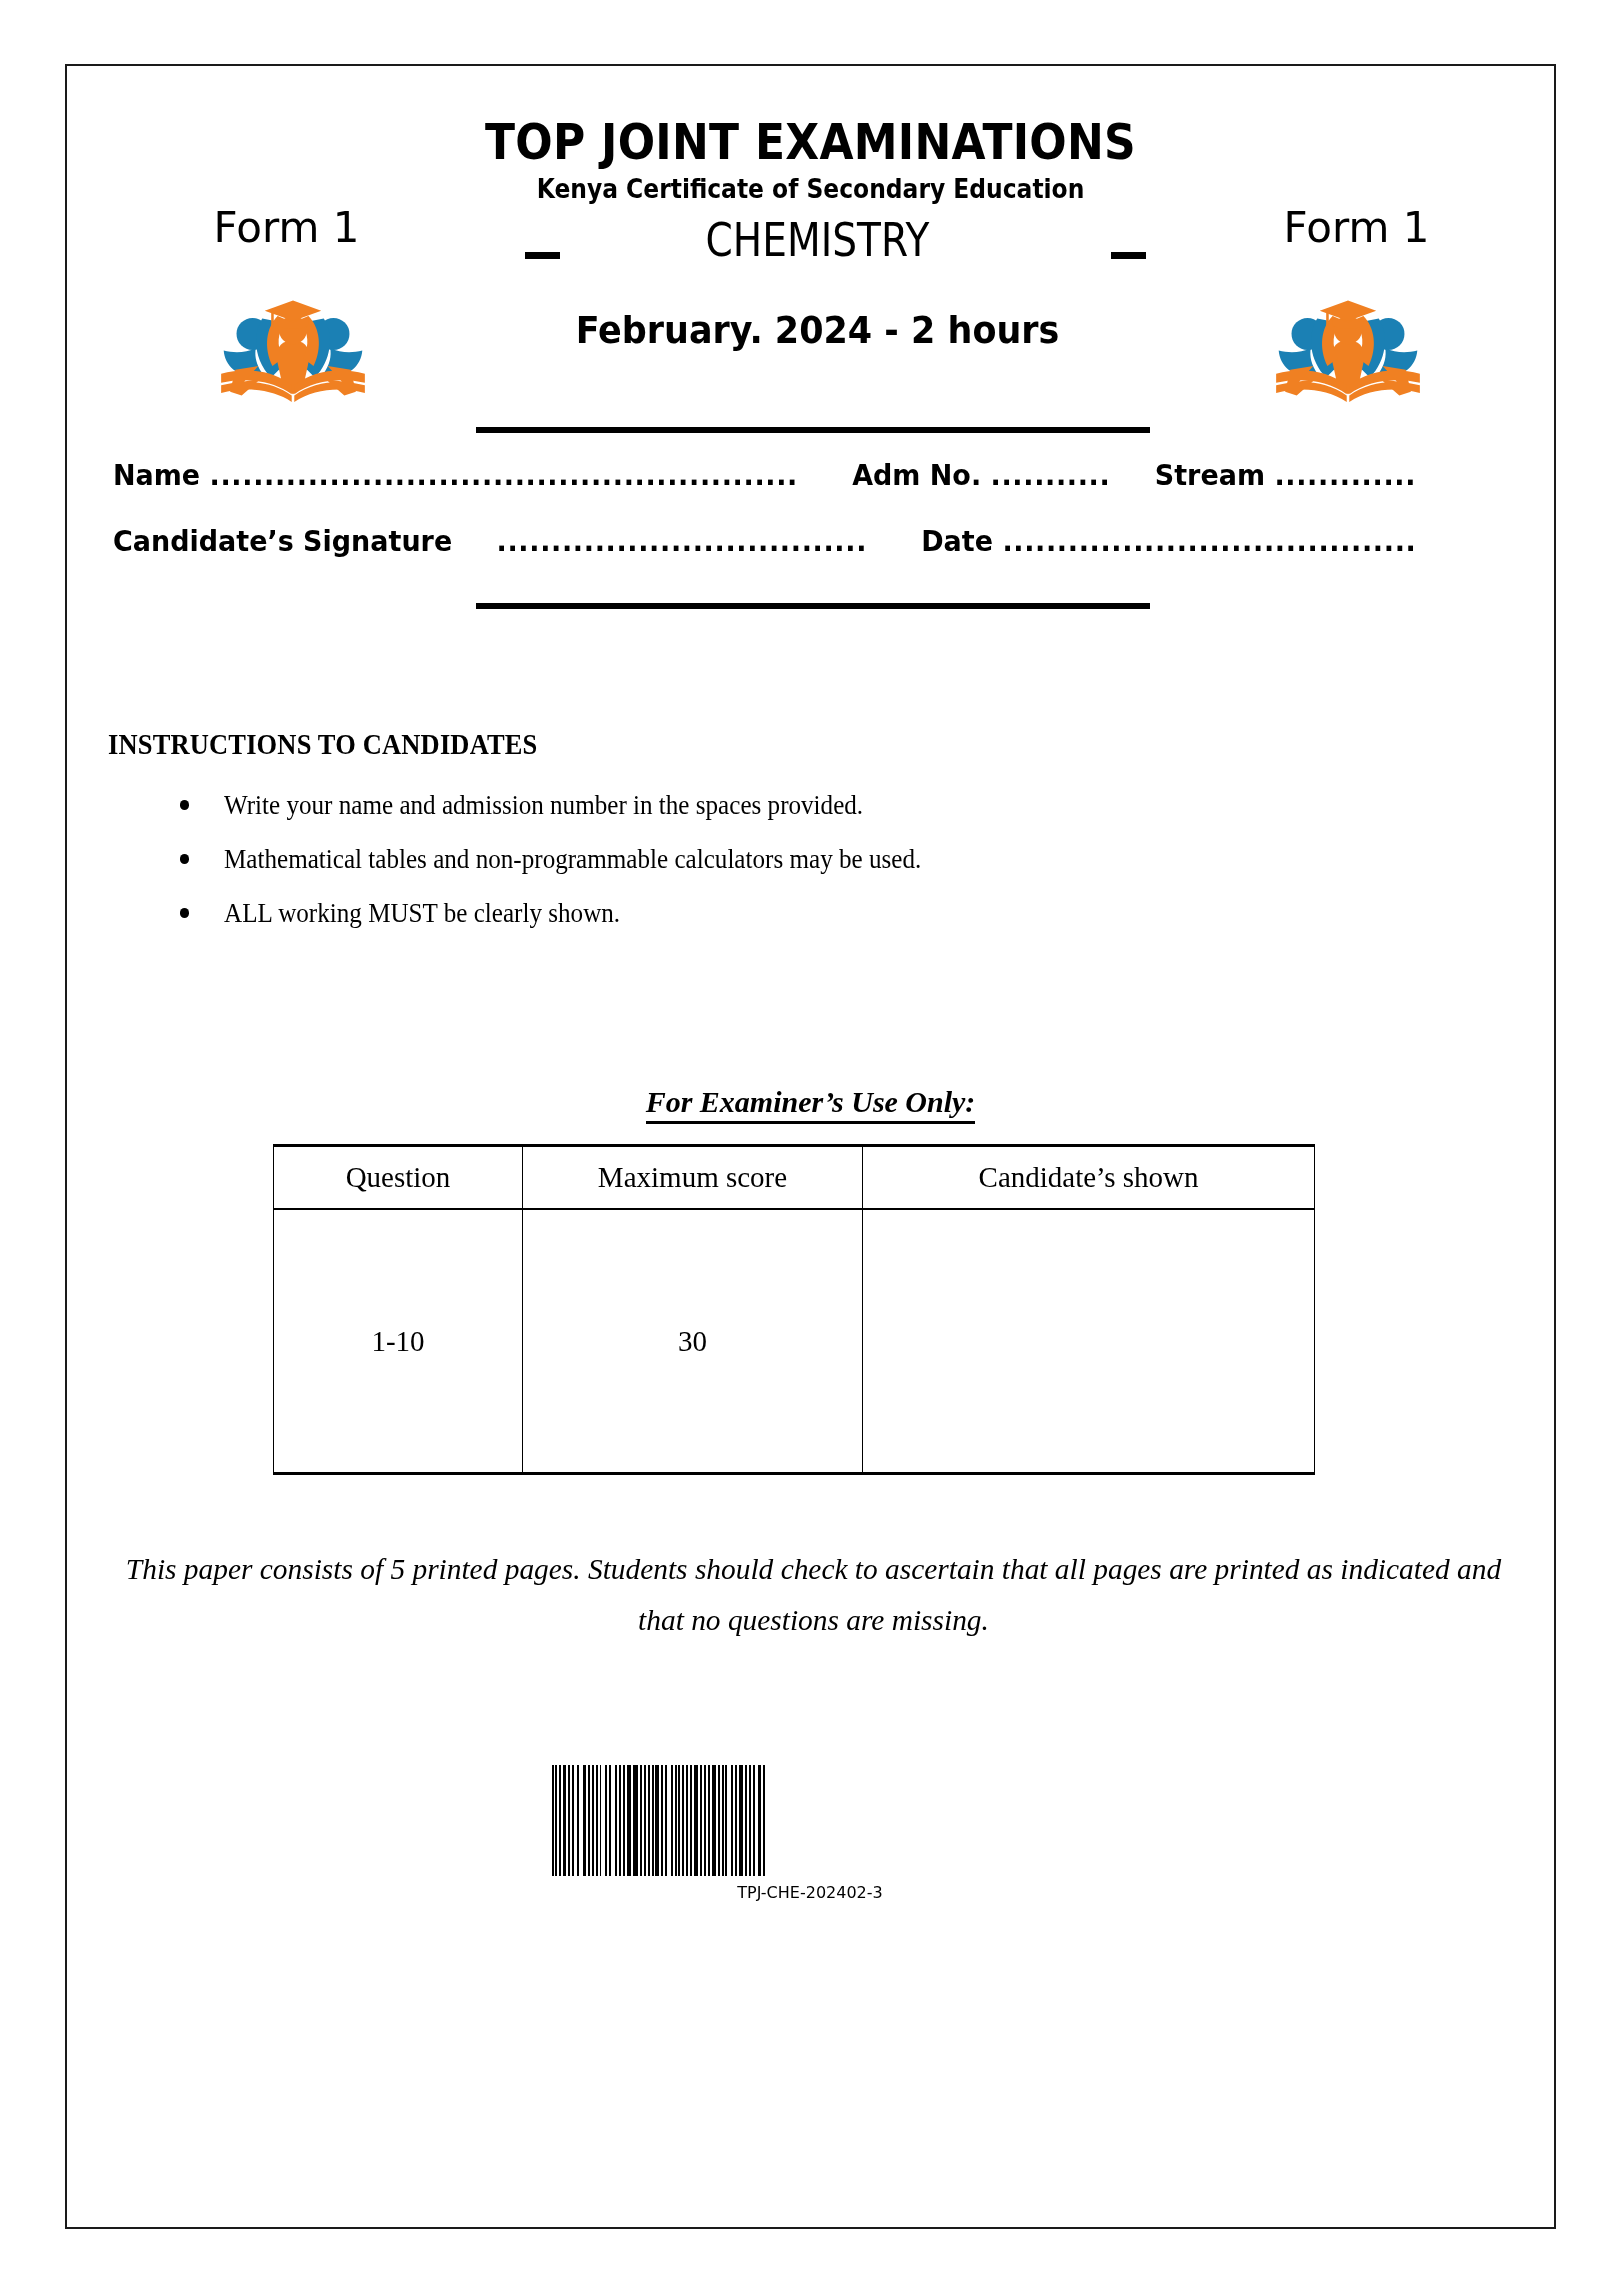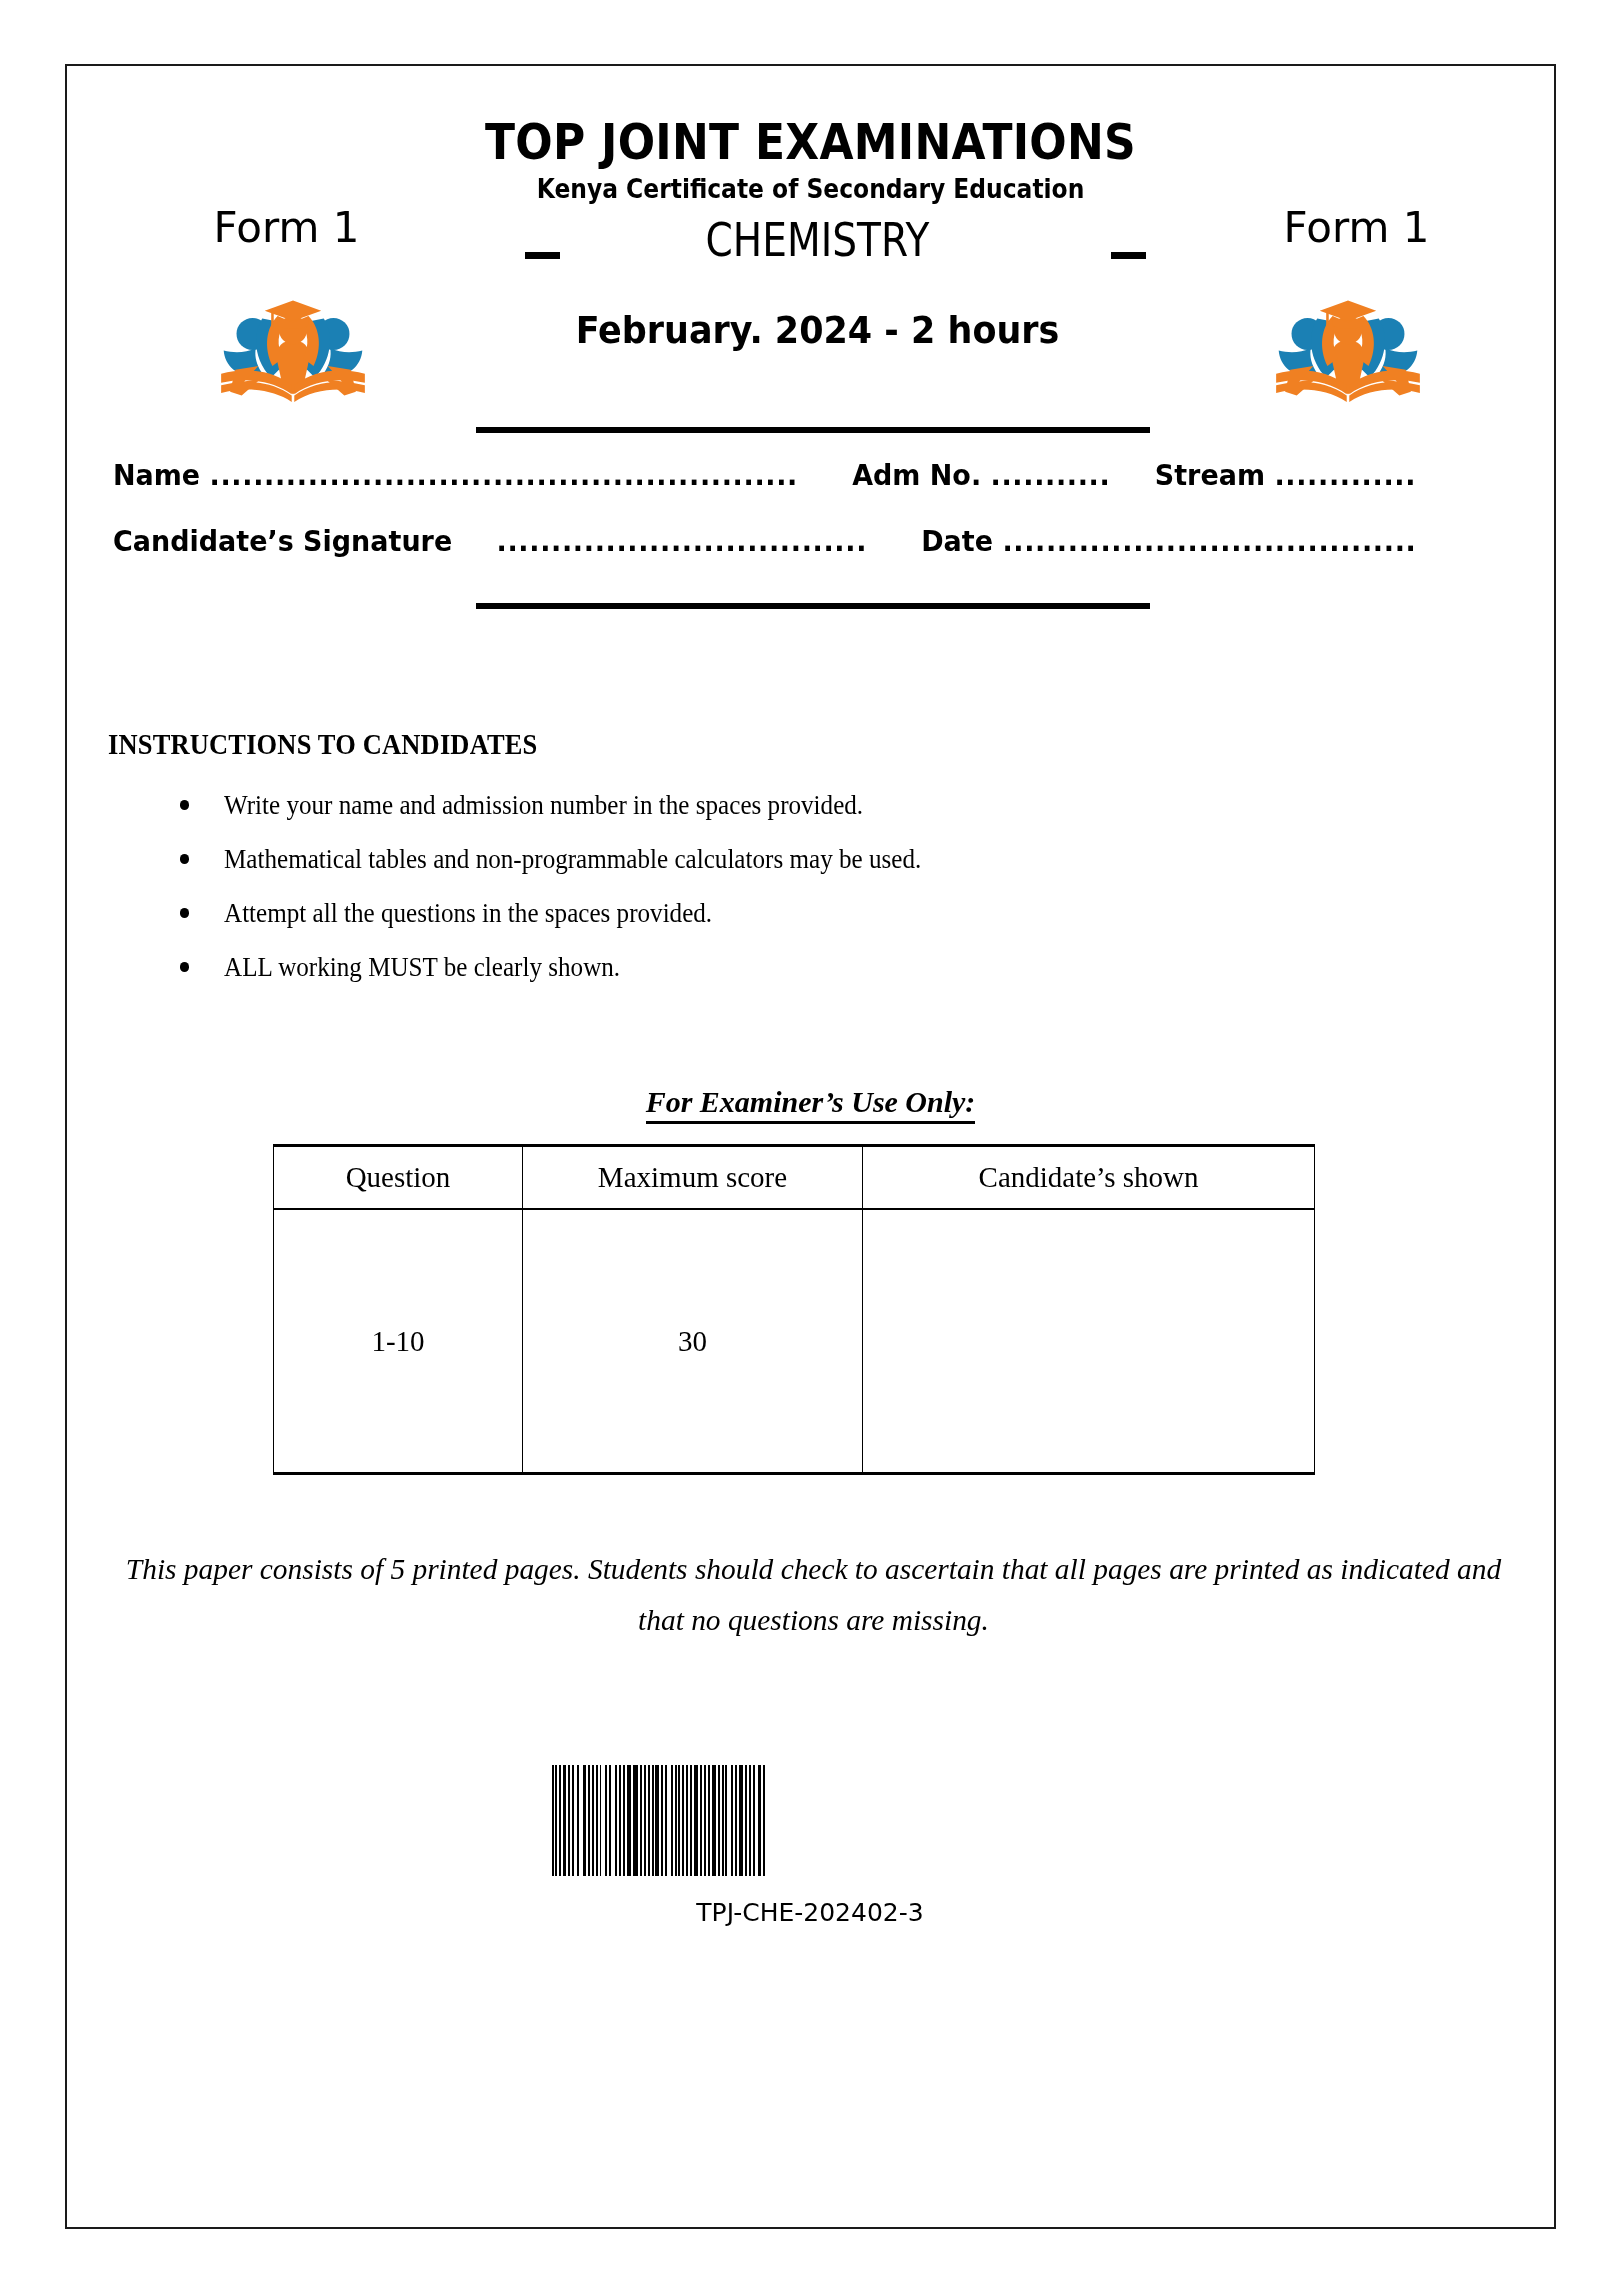--- a/index.html
+++ b/index.html
@@ -274,23 +274,23 @@
     width: 516px;
     margin: 0 auto;
     background: #ffffff;
   }
   #barcode-bars i {
     display: block;
     height: 100%;
     background: #000;
   }
   #barcode-label {
-    margin-top: 22px;
-    font-family: "DejaVu Sans", sans-serif;
-    font-size: 25px;
+    margin-top: 7px;
+    font-family: "DejaVu Sans", sans-serif;
+    font-size: 16px;
     letter-spacing: 0px;
     color: #000;
   }
 </style>
 </head>
 <body>
 
 <div id="page-frame">
 
   <div id="header-block">
@@ -397,24 +397,20 @@
     <li>
       <span class="bullet"></span>
       <span class="txt">Write your name and admission number in the spaces provided.</span>
     </li>
     <li>
       <span class="bullet"></span>
       <span class="txt">Mathematical tables and non-programmable calculators may be used.</span>
     </li>
     <li>
       <span class="bullet"></span>
-      <span class="txt">Attempt all the questions in the spaces provided.</span>
-    </li>
-    <li>
-      <span class="bullet"></span>
       <span class="txt">ALL working MUST be clearly shown.</span>
     </li>
   </ul>
 
   <div id="examiner-heading">
     <span>For Examiner’s Use Only:</span>
   </div>
 
   <table id="score-table">
     <colgroup>

